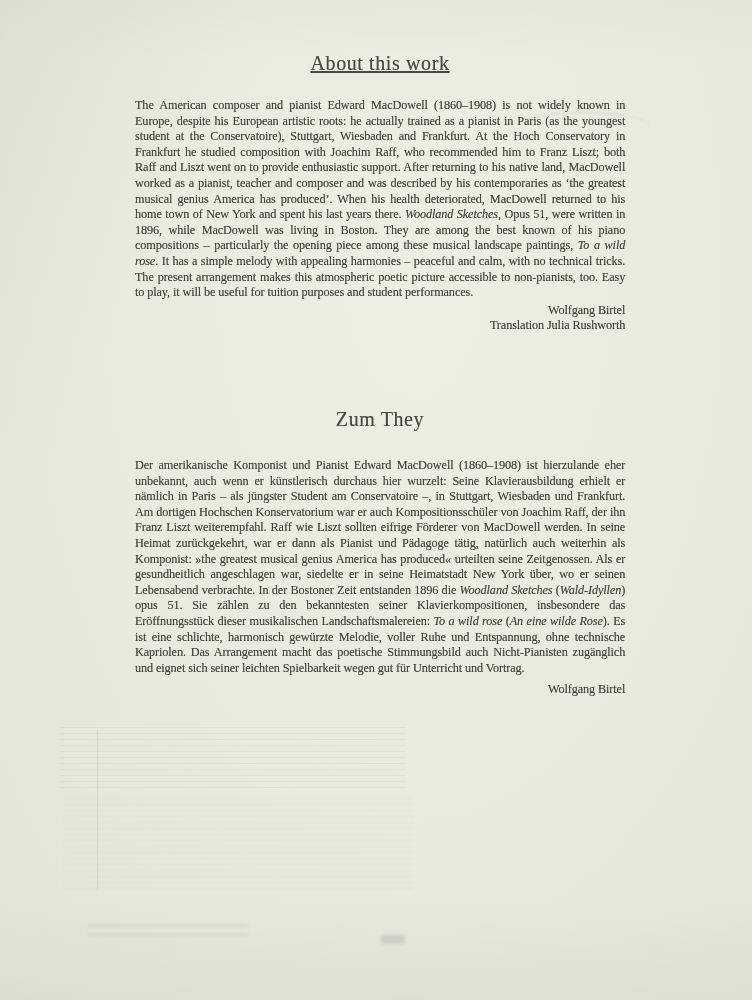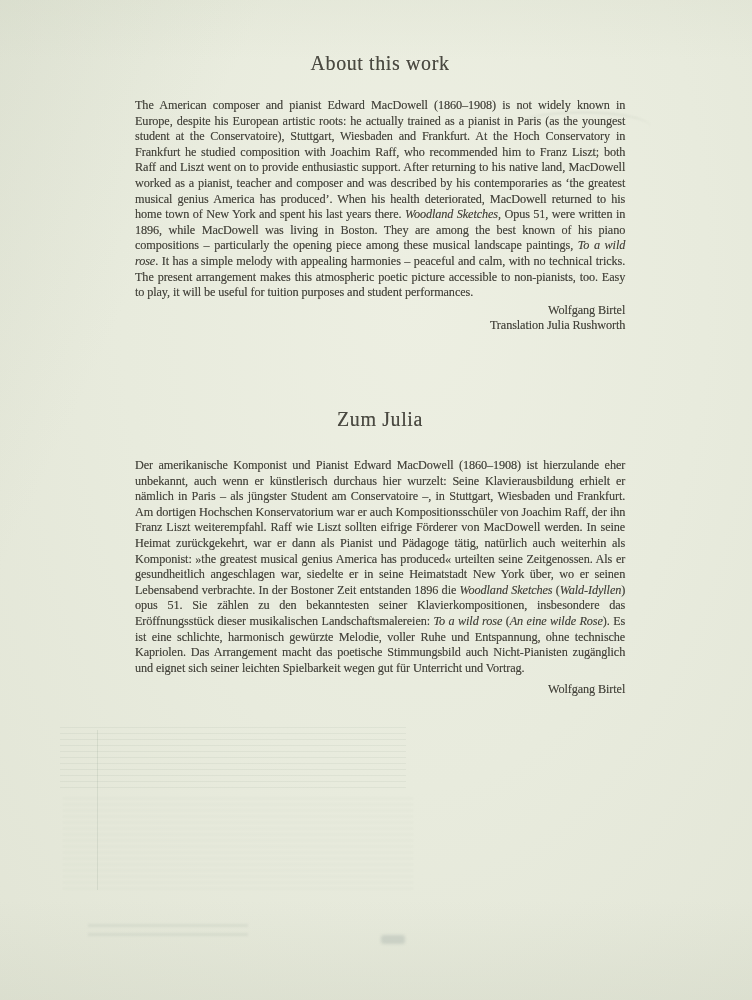--- a/index.html
+++ b/index.html
@@ -15,21 +15,21 @@
       linear-gradient(to bottom, rgba(214,219,201,0.25) 0%, rgba(214,219,201,0) 6%, rgba(205,210,192,0) 90%, rgba(202,207,189,0.30) 100%),
       radial-gradient(ellipse at 55% 28%, #edefe2 0%, #e8ebdd 50%, #e2e5d6 100%);
     color: #45443c;
   }
   .title {
     position: absolute; left: 135px; width: 490px;
     text-align: center; font-size: 20px; letter-spacing: 0.6px;
     color: #4a4941;
     text-shadow: 0 0 0.6px rgba(74,73,65,0.55);
   }
-  .title-en { top: 52px; }
+  .title-en { top: 52px; text-decoration: underline; }
   .title-de { top: 408px; }
   .section {
     position: absolute; left: 135px; width: 516px;
     transform: scaleX(0.95); transform-origin: 0 0;
     font-size: 12.9px; line-height: 15.6px; letter-spacing: -0.12px;
     text-shadow: 0 0 0.55px rgba(69,68,60,0.5);
   }
   .section-en { top: 98px; }
   .section-de { top: 458px; }
   .para { text-align: justify; text-justify: inter-word; }
@@ -75,21 +75,21 @@
 <div class="sheet">
 
   <div class="title title-en">About this work</div>
 
   <div class="section section-en">
     <div class="para"><span>The American composer and pianist Edward MacDowell (1860–1908) is not widely known in Europe, despite his European artistic roots: he actually trained as a pianist in Paris (as the youngest student at the Conservatoire), Stuttgart, Wiesbaden and Frankfurt. At the Hoch Conservatory in Frankfurt he studied composition with Joachim Raff, who recommended him to Franz Liszt; both Raff and Liszt went on to provide enthusiastic support. After returning to his native land, MacDowell worked as a pianist, teacher and composer and was described by his contemporaries as ‘the greatest musical genius America has produced’. When his health deteriorated, MacDowell returned to his home town of New York and spent his last years there. </span><em>Woodland Sketches</em><span>, Opus 51, were written in 1896, while MacDowell was living in Boston. They are among the best known of his piano compositions – particularly the opening piece among these musical landscape paintings, </span><em>To a wild rose</em><span>. It has a simple melody with appealing harmonies – peaceful and calm, with no technical tricks. The present arrangement makes this atmospheric poetic picture accessible to non-pianists, too. Easy to play, it will be useful for tuition purposes and student performances.</span></div>
     <div class="sig sig-en">Wolfgang Birtel</div>
     <div class="credit">Translation Julia Rushworth</div>
   </div>
 
-  <div class="title title-de">Zum Julia</div>
+  <div class="title title-de">Zum They</div>
 
   <div class="section section-de">
     <div class="para"><span>Der amerikanische Komponist und Pianist Edward MacDowell (1860–1908) ist hierzulande eher unbekannt, auch wenn er künstlerisch durchaus hier wurzelt: Seine Klavierausbildung erhielt er nämlich in Paris – als jüngster Student am Conservatoire –, in Stuttgart, Wiesbaden und Frankfurt. Am dortigen Hochschen Konservatorium war er auch Kompositionsschüler von Joachim Raff, der ihn Franz Liszt weiterempfahl. Raff wie Liszt sollten eifrige Förderer von MacDowell werden. In seine Heimat zurückgekehrt, war er dann als Pianist und Pädagoge tätig, natürlich auch weiterhin als Komponist: »the greatest musical genius America has produced« urteilten seine Zeitgenossen. Als er gesundheitlich angeschlagen war, siedelte er in seine Heimatstadt New York über, wo er seinen Lebensabend verbrachte. In der Bostoner Zeit entstanden 1896 die </span><em>Woodland Sketches</em><span> (</span><em>Wald-Idyllen</em><span>) opus 51. Sie zählen zu den bekanntesten seiner Klavierkompositionen, insbesondere das Eröffnungsstück dieser musikalischen Landschaftsmalereien: </span><em>To a wild rose</em><span> (</span><em>An eine wilde Rose</em><span>). Es ist eine schlichte, harmonisch gewürzte Melodie, voller Ruhe und Entspannung, ohne technische Kapriolen. Das Arrangement macht das poetische Stimmungsbild auch Nicht-Pianisten zugänglich und eignet sich seiner leichten Spielbarkeit wegen gut für Unterricht und Vortrag.</span></div>
     <div class="sig sig-de">Wolfgang Birtel</div>
   </div>
 
   <div class="ghost ghost-arc"></div>
   <div class="ghost ghost-staves-a"></div>
   <div class="ghost ghost-staves-b"></div>
   <div class="ghost ghost-barline"></div>

